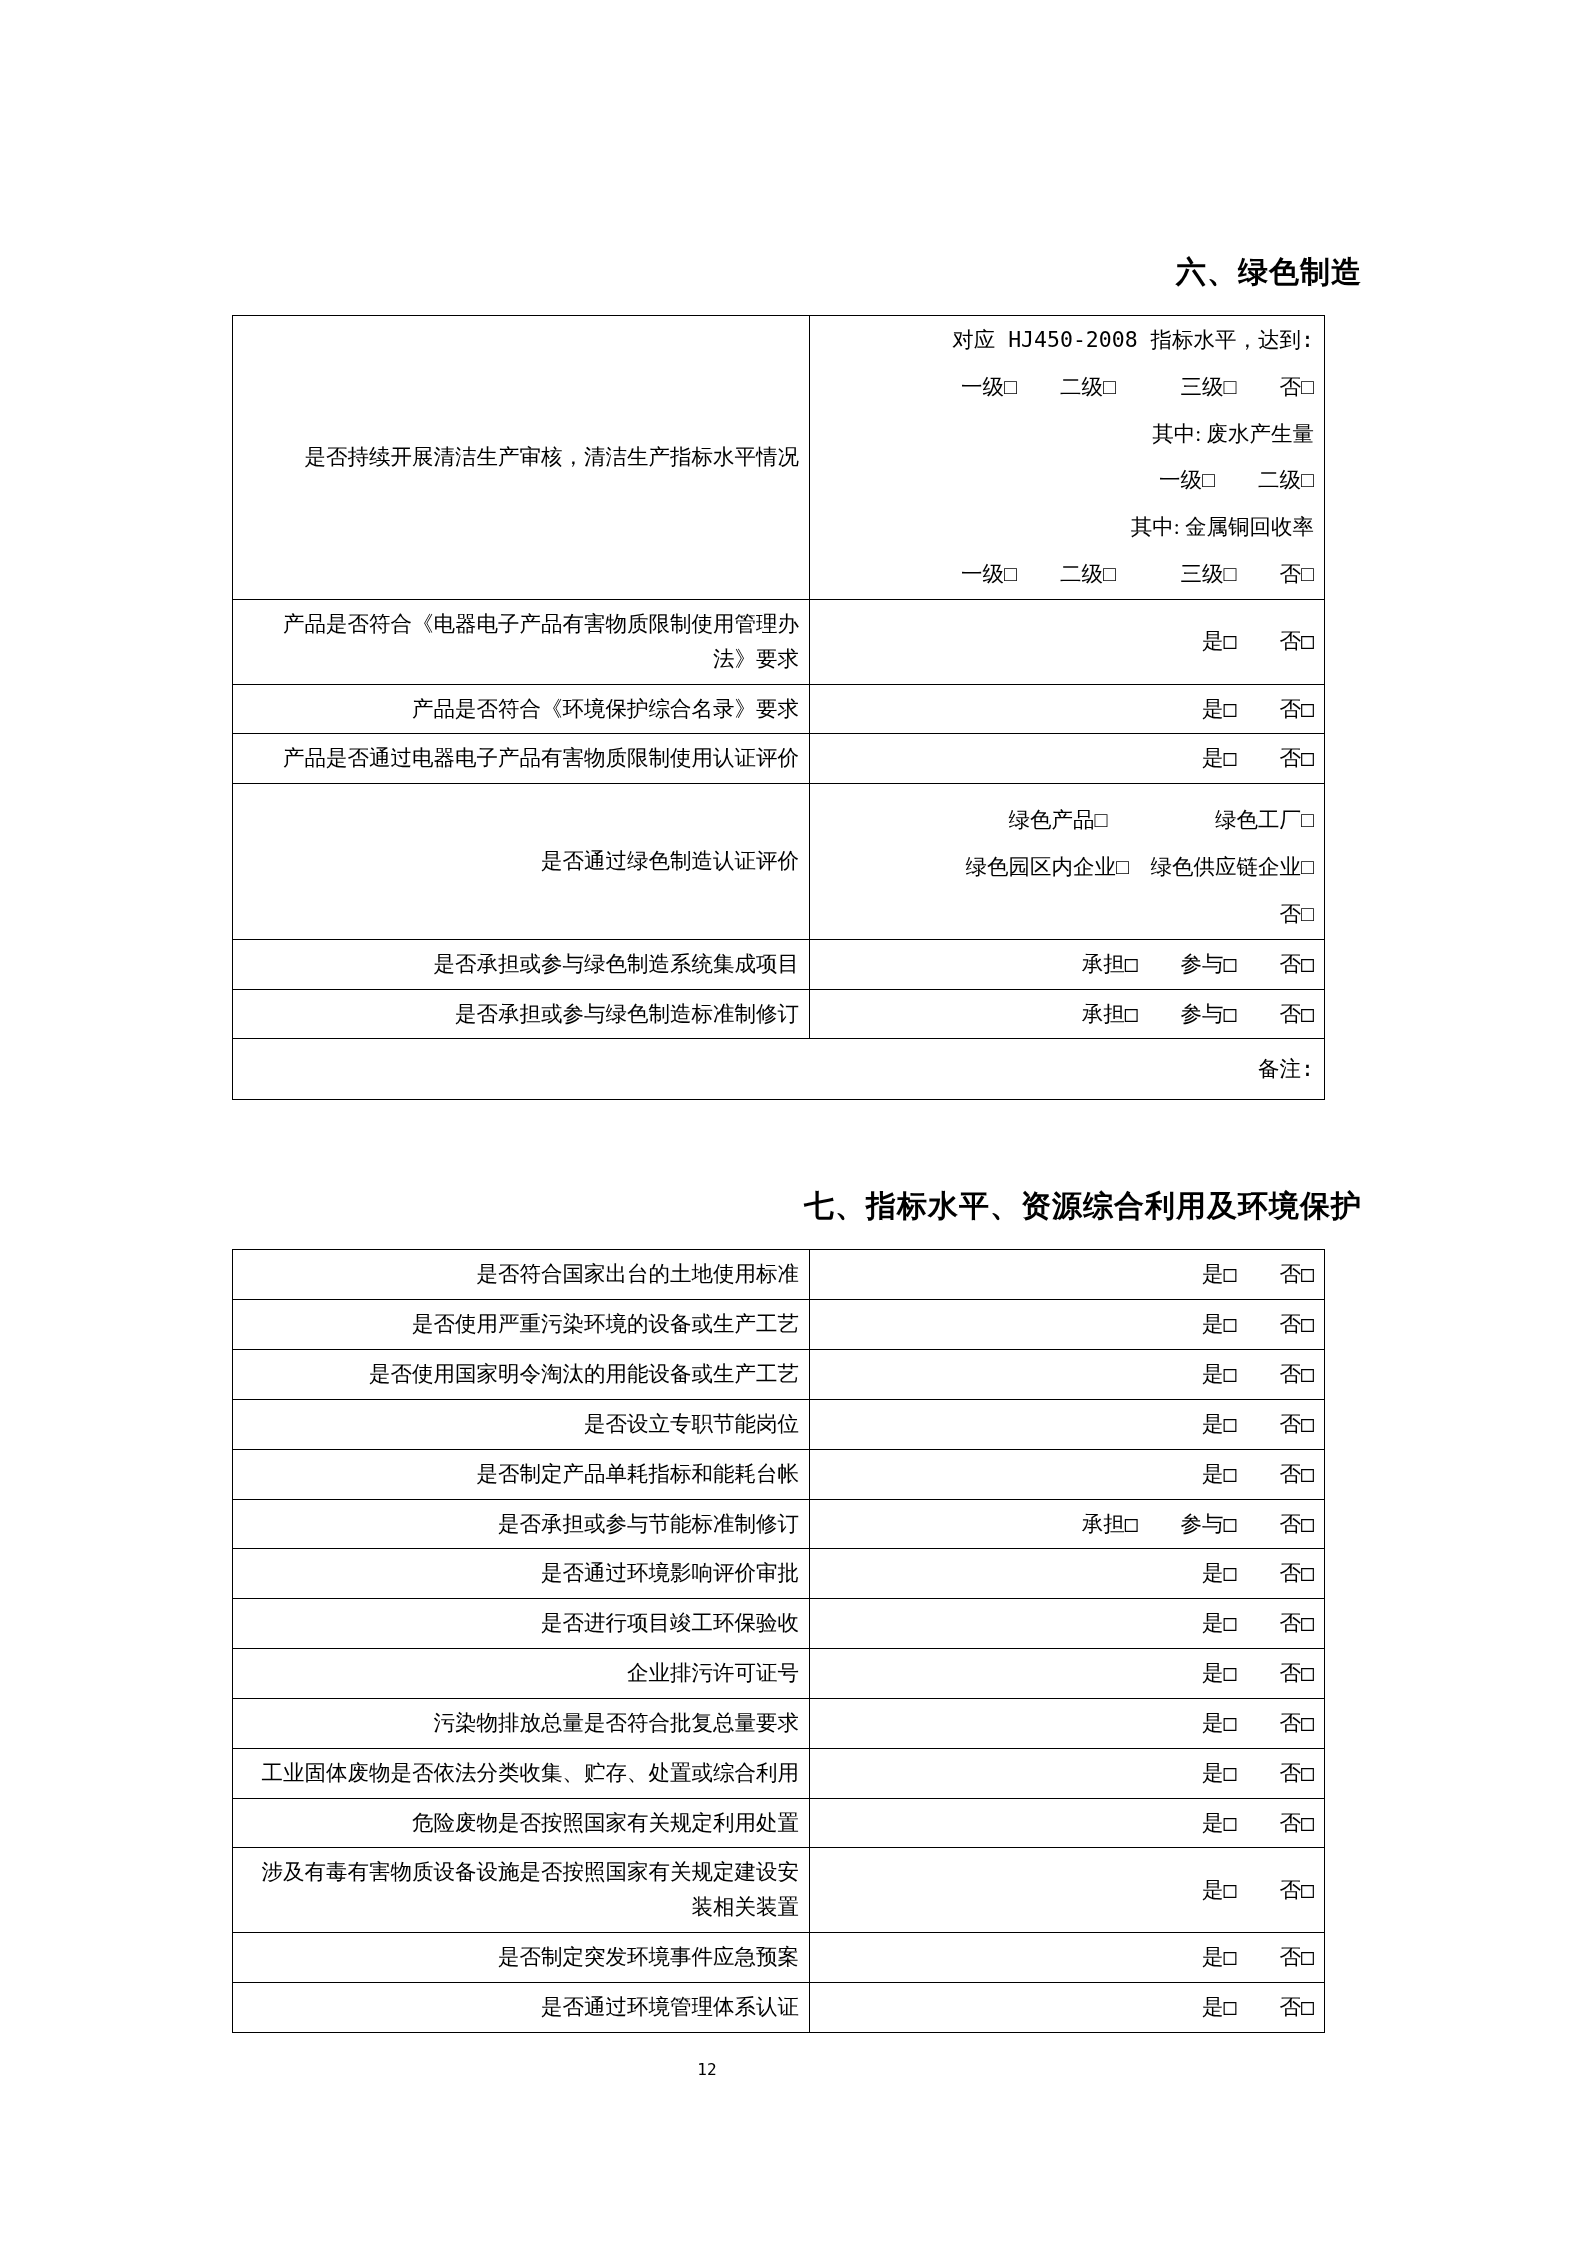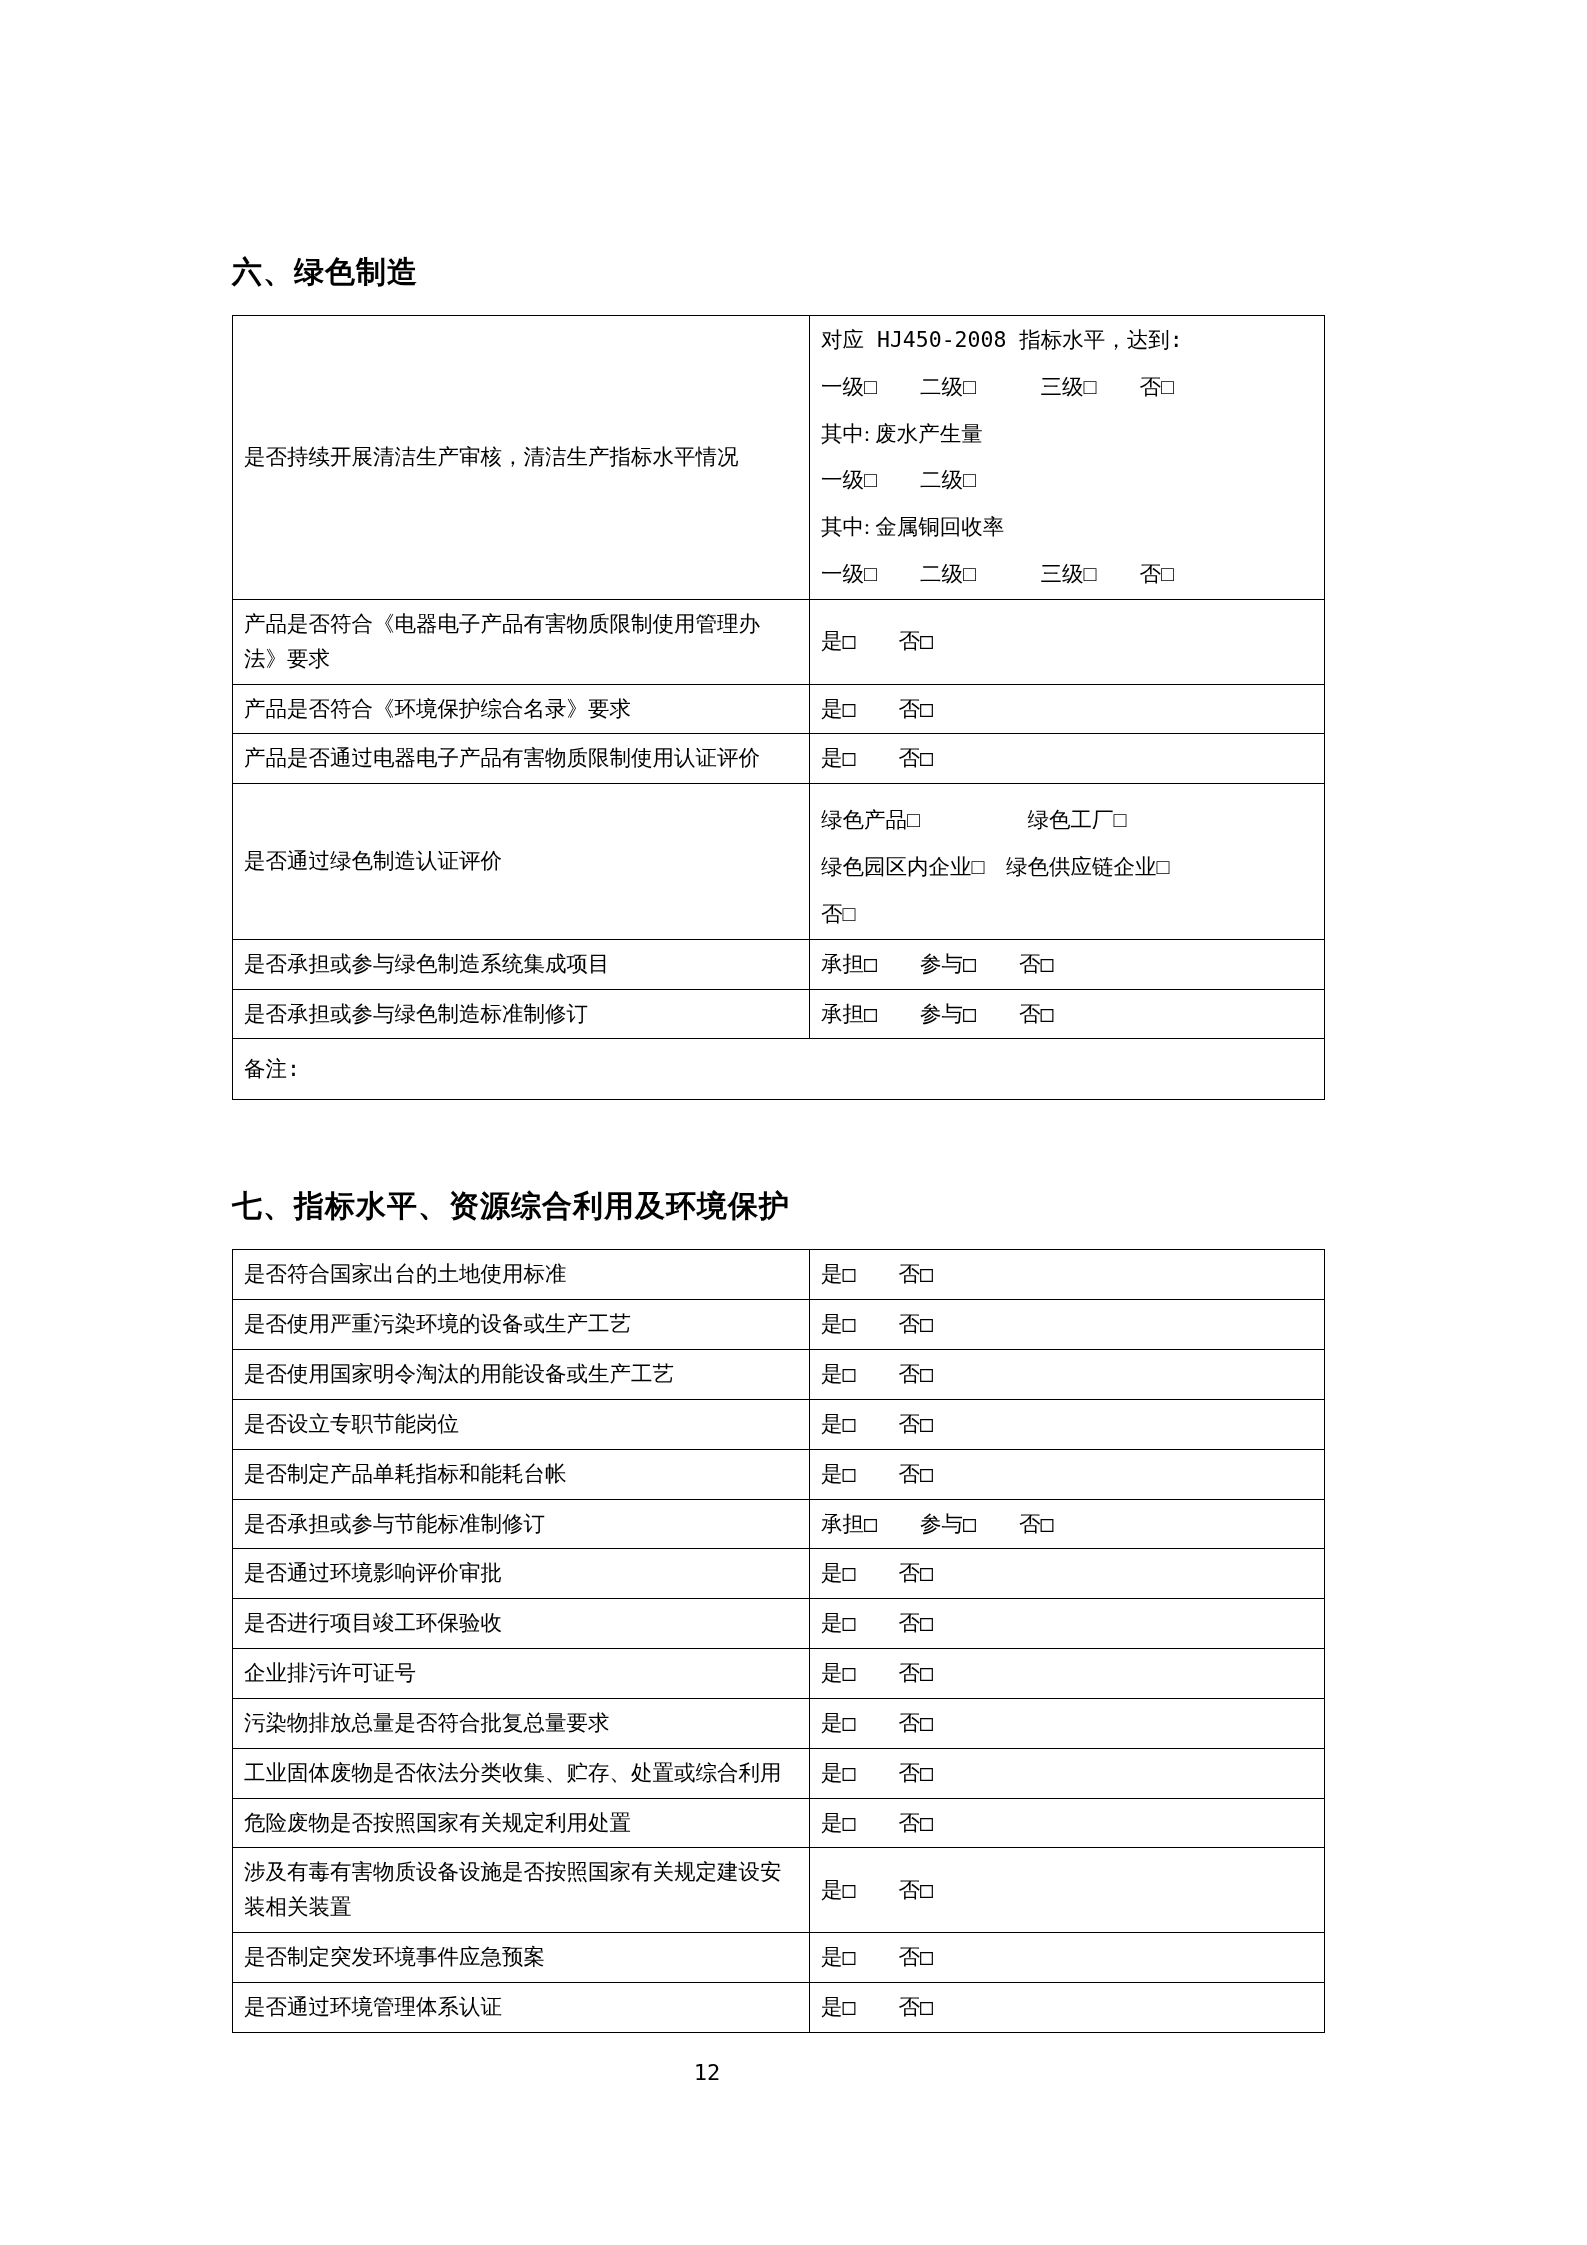--- a/index.html
+++ b/index.html
@@ -20,20 +20,21 @@
     width: 1587px;
     height: 2245px;
     box-sizing: border-box;
     padding: 0;
   }
   .content {
     position: absolute;
     left: 232px;
     top: 252px;
     width: 1130px;
+    text-align: right;
   }
   h2.section-title {
     font-family: "DejaVu Sans", sans-serif;
     font-size: 30px;
     font-weight: bold;
     margin: 0 0 22px 0;
     letter-spacing: 1px;
   }
   table.form-table {
     border-collapse: collapse;
@@ -71,21 +72,21 @@
   }
   .note-row td {
     height: 46px;
   }
   .pagenum {
     position: absolute;
     left: 0;
     top: 2060px;
     width: 1414px;
     text-align: center;
-    font-size: 22px;
+    font-size: 16px;
     font-family: "DejaVu Sans Mono", monospace;
   }
   .mono { font-family: "DejaVu Sans Mono", monospace; }
 </style>
 </head>
 <body>
 
 <div class="page">
   <div class="content">
 

